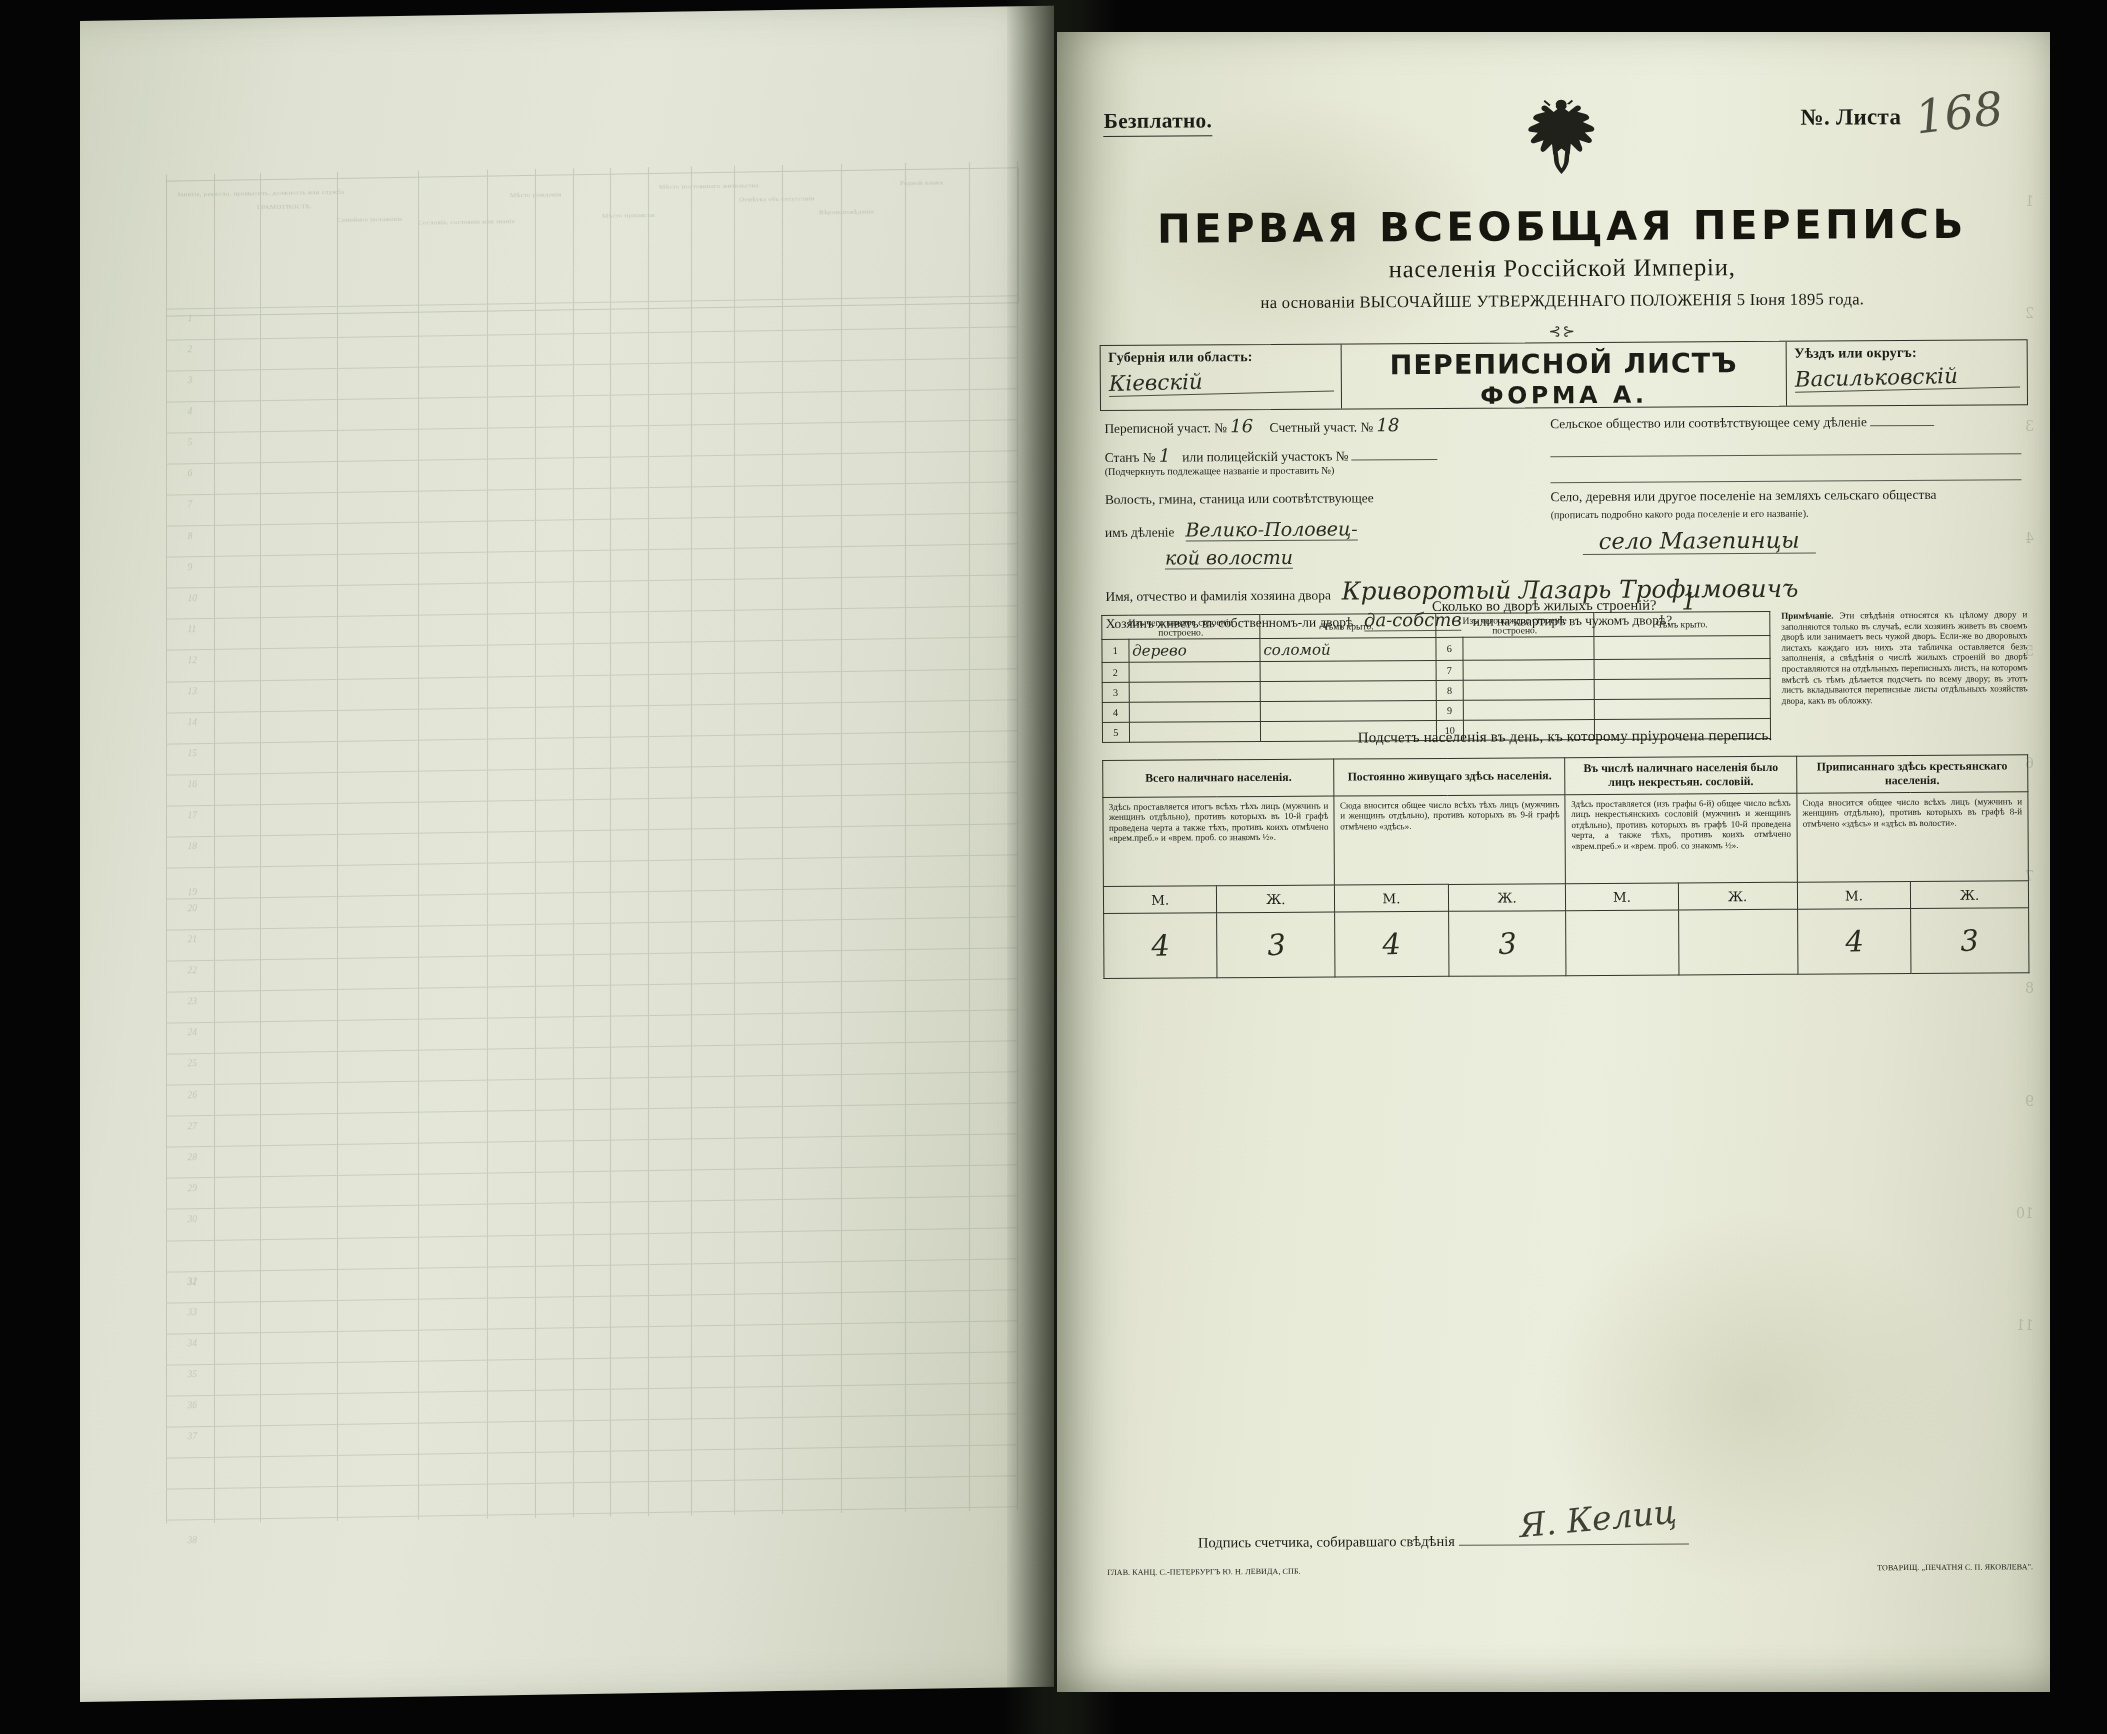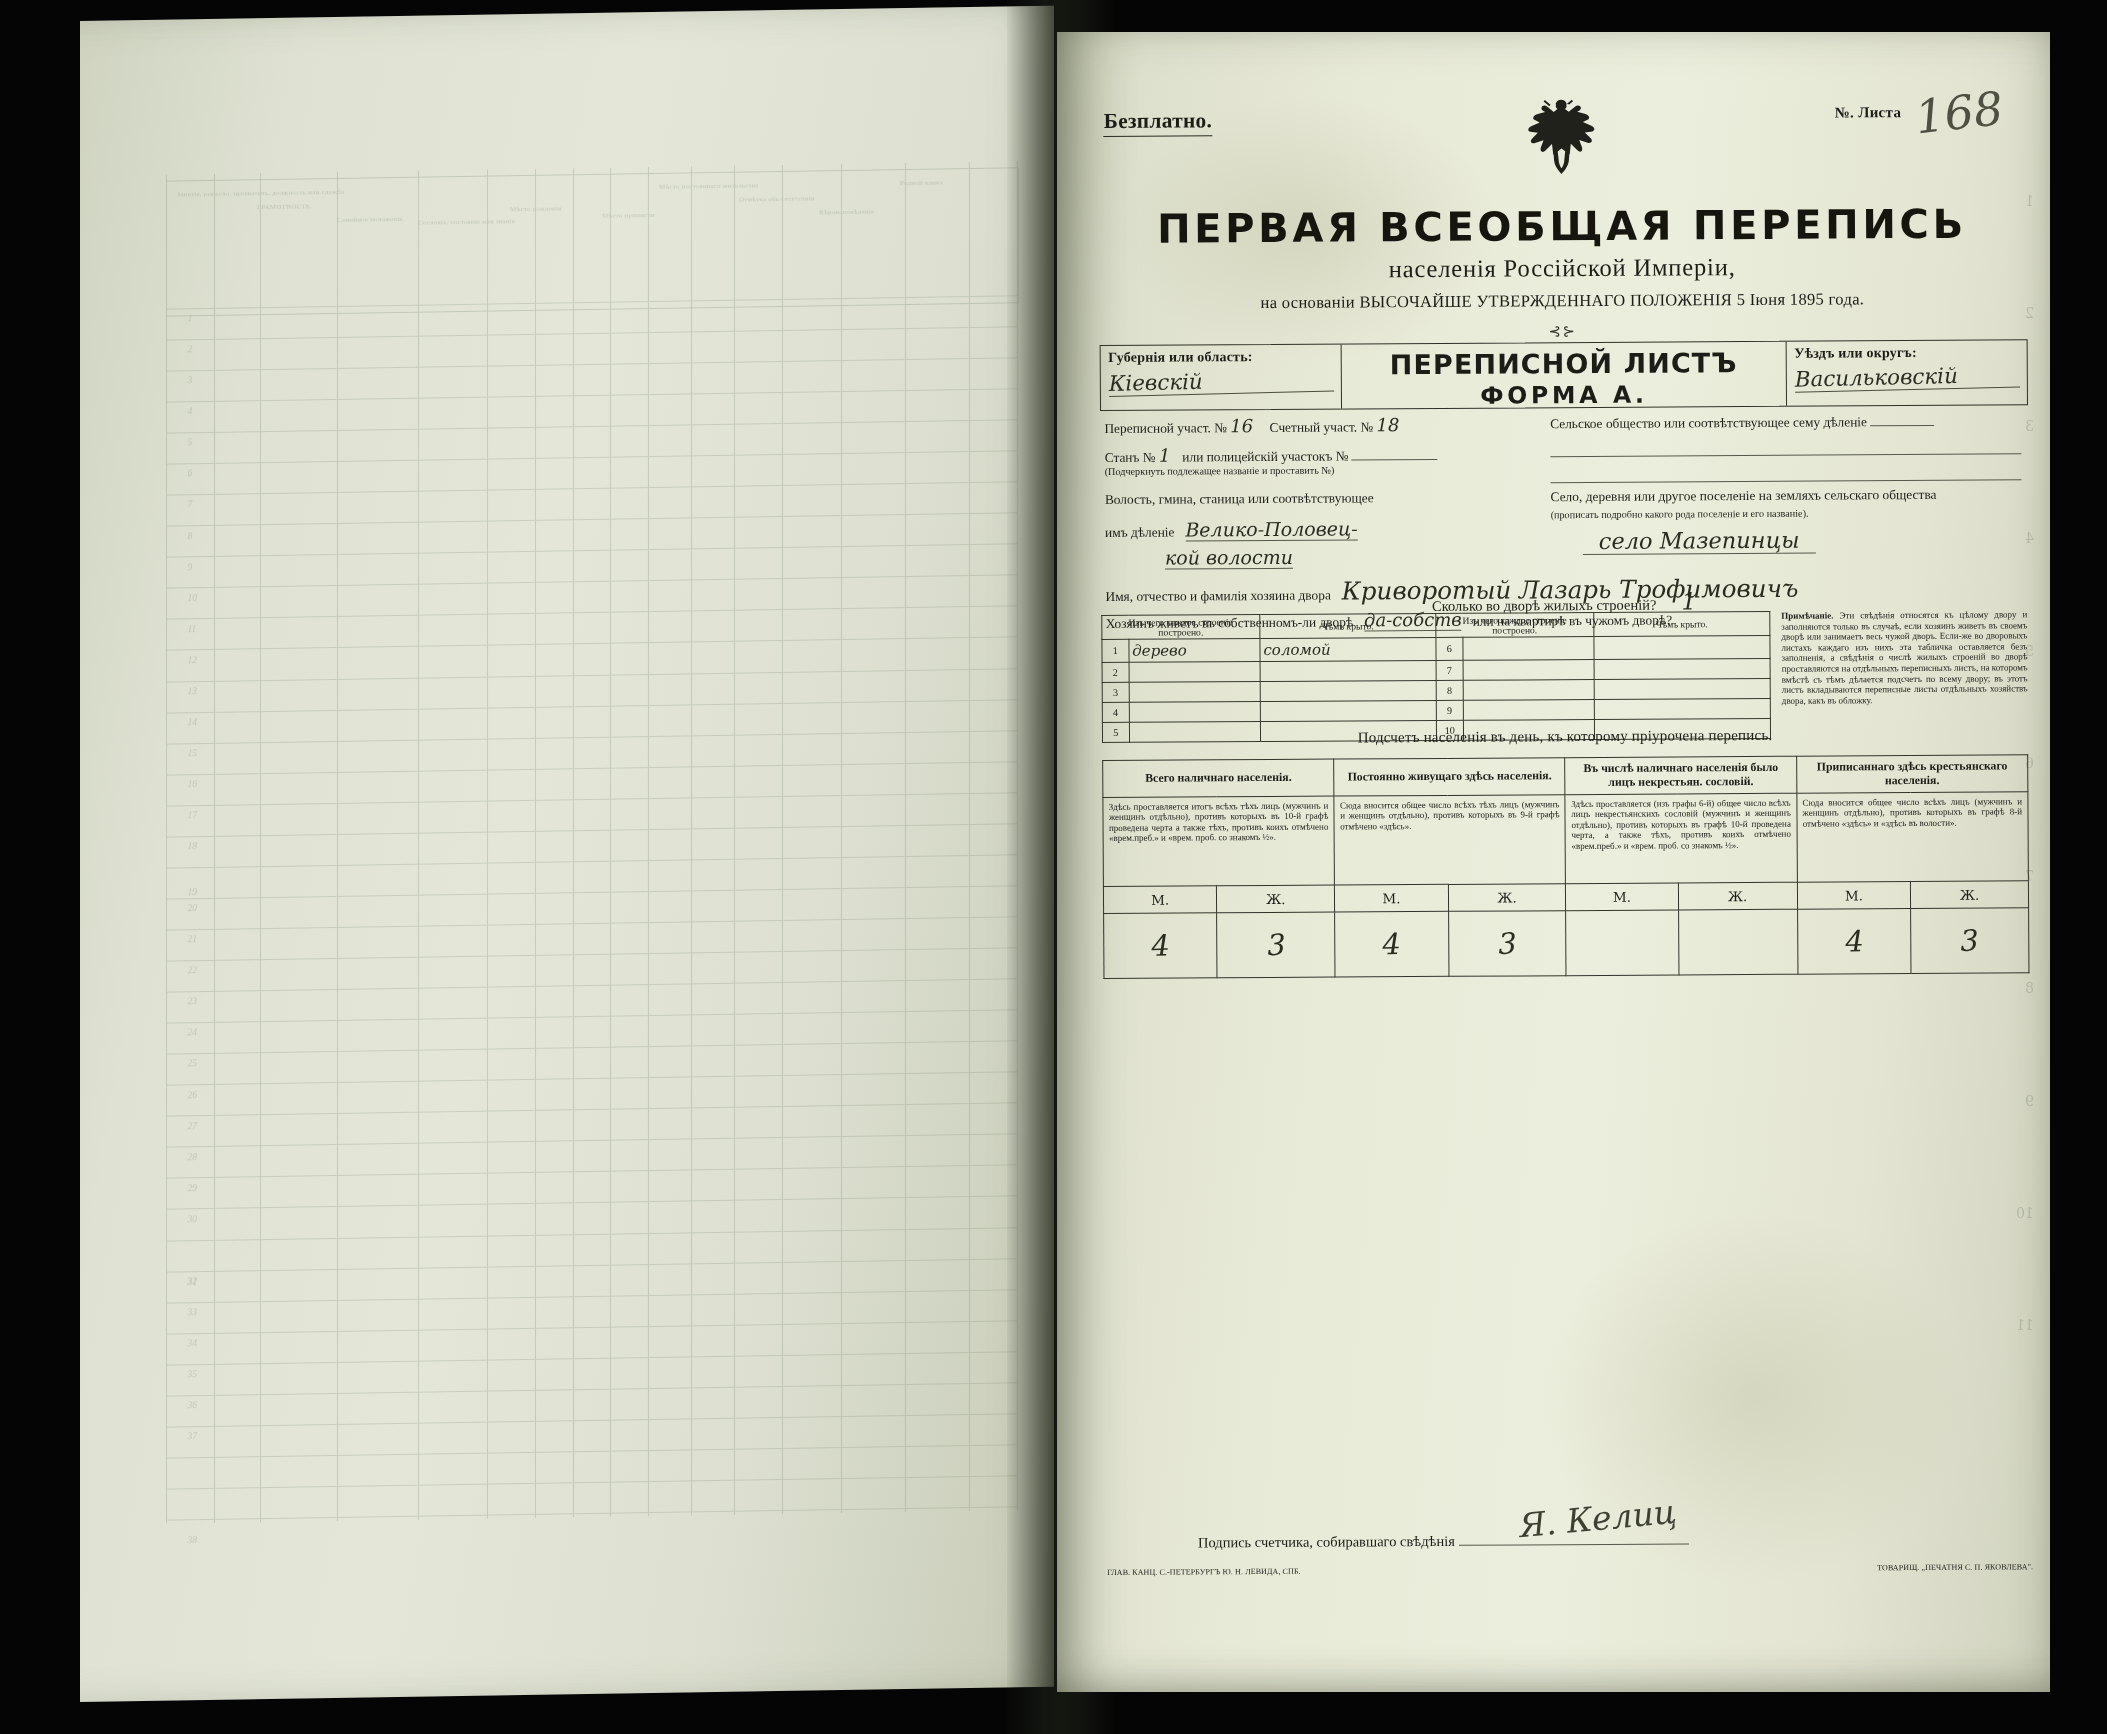--- a/index.html
+++ b/index.html
@@ -87,21 +87,21 @@
     transform-origin:left top;
   }
 
   .free{
     position:absolute;left:5.4px;top:29.4px;
     font-size:21.4px;font-weight:bold;letter-spacing:0.3px;
     border-bottom:1.6px solid #2a2a22;padding-bottom:1.6px;
   }
   .sheetno{
     position:absolute;right:123px;top:29.4px;
-    font-size:15px;font-weight:bold;letter-spacing:0.3px;
+    font-size:23px;font-weight:bold;letter-spacing:0.3px;
   }
   .sheetno-val{
     position:absolute;right:21.4px;top:10.7px;
     font-family:"DejaVu Serif",serif;
     font-size:46px;color:#35372a;
     font-style:italic;opacity:.85;
     transform:rotate(-6deg);
   }
 
   .eagle{
@@ -281,21 +281,21 @@
           <div class="hline" style="top: 1190px;"></div>
           <div class="hline" style="top: 1221px;"></div>
           <div class="hline" style="top: 1252px;"></div>
           <div class="hline" style="top: 1283px;"></div>
           <div class="hline" style="top: 1314px;"></div>
           <div class="hline" style="top: 1345px;"></div>
           <div class="ghost-txt" style="left: 10.7px; top: 16px;">Занятіе, ремесло, промыселъ, должность или служба</div>
           <div class="ghost-txt" style="left: 91px; top: 30px;">ГРАМОТНОСТЬ.</div>
           <div class="ghost-txt" style="left: 171px; top: 44px;">Семейное положеніе</div>
           <div class="ghost-txt" style="left: 252px; top: 16px; margin-top: 32px;">Сословіе, состояніе или званіе</div>
-          <div class="ghost-txt" style="left: 332px; top: 36px; margin-left: 12px;">Мѣсто рожденія</div>
+          <div class="ghost-txt" style="left: 332px; top: 22px; margin-left: 12px;">Мѣсто рожденія</div>
           <div class="ghost-txt" style="left: 436px; top: 44px;">Мѣсто приписки</div>
           <div class="ghost-txt" style="left: 493px; top: 16px;">Мѣсто постояннаго жительства</div>
           <div class="ghost-txt" style="left: 573px; top: 30px; text-align: right;">Отмѣтка объ отсутствіи</div>
           <div class="ghost-txt" style="left: 653px; top: 44px;">Вѣроисповѣданіе</div>
           <div class="ghost-txt" style="left: 734px; top: 16px;">Родной языкъ</div>
           <div class="ghost-num" style="left: 21.4px; top: 138px;">1</div>
           <div class="ghost-num" style="left: 21.4px; top: 169px;">2</div>
           <div class="ghost-num" style="left: 21.4px; top: 200px;">3</div>
           <div class="ghost-num" style="left: 21.4px; top: 231px;">4</div>
           <div class="ghost-num" style="left: 21.4px; top: 262px;">5</div>

